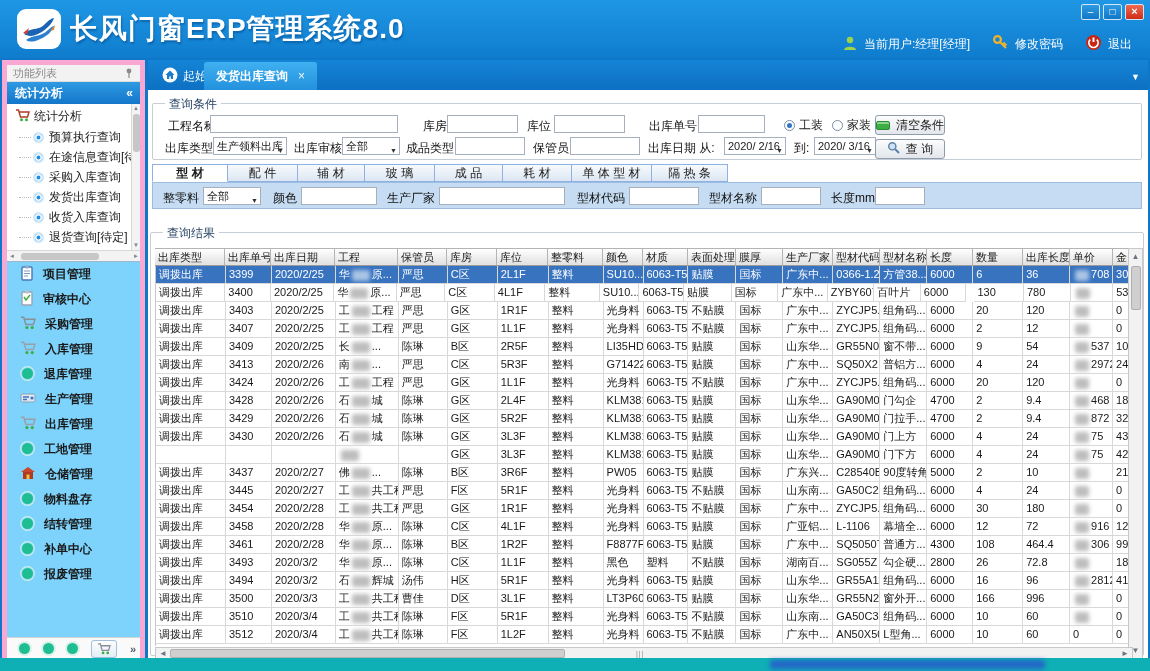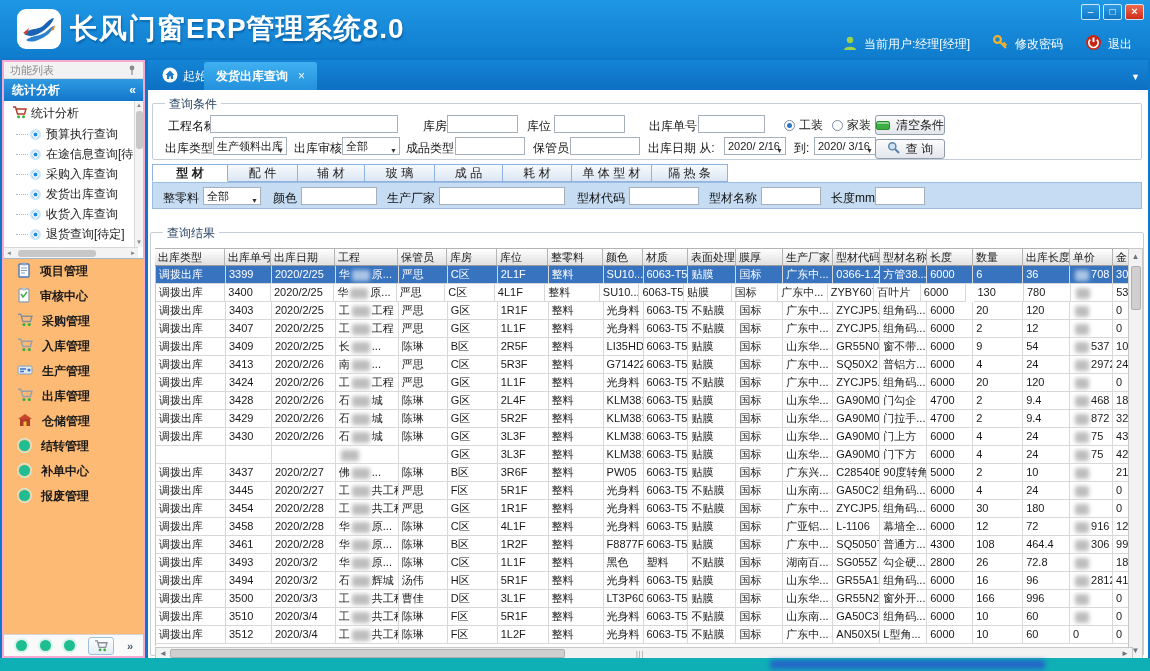--- a/index.html
+++ b/index.html
@@ -14,22 +14,22 @@
   .app-title { position:absolute; left:70px; top:10px; font-size:28px; font-weight:bold; color:#fff;
     letter-spacing:1px; text-shadow:1px 2px 2px rgba(0,60,120,.45); }
   .winbtns { position:absolute; right:6px; top:4px; display:flex; gap:3px; }
   .wbtn { width:19px; height:16px; border:1px solid #cfe6f8; border-radius:2px; color:#fff;
     font-size:10px; line-height:13px; text-align:center; background:linear-gradient(#2e9ae2,#1077c6); cursor:default; }
   .wbtn.close { background:linear-gradient(#ef6a50,#cf2b16); font-weight:bold; font-size:11px; }
   .userbar { position:absolute; right:18px; top:34px; display:flex; align-items:center; gap:6px; color:#fff; font-size:12px; }
   .userbar .gap { width:10px; }
 
   
-  .sidebar { position:absolute; left:2px; top:60px; width:143px; height:598px; background:#fdba74;
-    border:2px solid #f9a8d4; }
+  .sidebar { position:absolute; left:2px; top:60px; width:143px; height:598px; background:#7dd3fc;
+    border:5px solid #f9a8d4; }
   .func-header { height:17px; background:#f2f2f2; color:#8a8a8a; font-size:11px; line-height:17px;
     padding-left:6px; position:relative; border-bottom:1px solid #dcdcdc; }
   .pin { position:absolute; right:5px; top:2px; width:12px; height:12px; }
   .sec-header { height:22px; background:linear-gradient(#2f9ae2,#1376ca); color:#fff; font-weight:bold;
     line-height:22px; padding-left:8px; position:relative; }
   .sec-header .collapse { position:absolute; right:7px; top:0; font-weight:bold; }
   .tree { position:relative; height:158px; background:#fff; overflow:hidden; border-bottom:1px solid #9fb6cc; }
   .tree-inner { position:absolute; left:0; top:2px; width:126px; }
   .tree-root { display:flex; align-items:center; gap:4px; padding:2px 0 2px 8px; white-space:nowrap; }
   .tree-item { display:flex; align-items:center; gap:5px; padding:2px 0 2px 26px; white-space:nowrap;
@@ -260,42 +260,63 @@
         </div>
         <div class="smi">
           <span><svg width="16" height="14" viewBox="0 0 15 13">
               <path d="M1 1 L3.5 1 L5.5 8 L12.5 8 L14 3 L4 3" fill="none" stroke="#9aa0a8" stroke-width="1.4"></path>
               <circle cx="6.5" cy="10.8" r="1.5" fill="#3dae44"></circle>
               <circle cx="11.5" cy="10.8" r="1.5" fill="#3dae44"></circle>
             </svg></span>
           <span>入库管理</span>
         </div>
         <div class="smi">
+          <span><svg width="15" height="15" viewBox="0 0 15 15">
+              <circle cx="7.5" cy="7.5" r="5.5" fill="#1fbe92"></circle>
+              <circle cx="7.5" cy="7.5" r="6.8" fill="none" stroke="#cdeee4" stroke-width="1.2"></circle>
+            </svg></span>
+          <span>退库管理</span>
+        </div>
+        <div class="smi">
           <span><svg width="16" height="12" viewBox="0 0 16 12">
               <rect x="1" y="2" width="14" height="8" rx="1.5" fill="#dfe7f0" stroke="#8aa0b8"></rect>
               <path d="M3 5 H9 M3 7.5 H7" stroke="#3f74c0" stroke-width="1.4"></path>
               <circle cx="12" cy="6" r="1.6" fill="#3f74c0"></circle>
             </svg></span>
           <span>生产管理</span>
         </div>
         <div class="smi">
           <span><svg width="16" height="14" viewBox="0 0 15 13">
               <path d="M1 1 L3.5 1 L5.5 8 L12.5 8 L14 3 L4 3" fill="none" stroke="#9aa0a8" stroke-width="1.4"></path>
               <circle cx="6.5" cy="10.8" r="1.5" fill="#3dae44"></circle>
               <circle cx="11.5" cy="10.8" r="1.5" fill="#3dae44"></circle>
             </svg></span>
           <span>出库管理</span>
         </div>
         <div class="smi">
+          <span><svg width="15" height="15" viewBox="0 0 15 15">
+              <circle cx="7.5" cy="7.5" r="5.5" fill="#1fbe92"></circle>
+              <circle cx="7.5" cy="7.5" r="6.8" fill="none" stroke="#cdeee4" stroke-width="1.2"></circle>
+            </svg></span>
+          <span>工地管理</span>
+        </div>
+        <div class="smi">
           <span><svg width="16" height="14" viewBox="0 0 16 14">
               <path d="M1 6 L8 1 L15 6 Z" fill="#c9452b"></path>
               <rect x="3" y="6" width="10" height="7" fill="#b03a22"></rect>
               <rect x="6.5" y="8.5" width="3" height="4.5" fill="#f2c23e"></rect>
             </svg></span>
           <span>仓储管理</span>
+        </div>
+        <div class="smi">
+          <span><svg width="15" height="15" viewBox="0 0 15 15">
+              <circle cx="7.5" cy="7.5" r="5.5" fill="#1fbe92"></circle>
+              <circle cx="7.5" cy="7.5" r="6.8" fill="none" stroke="#cdeee4" stroke-width="1.2"></circle>
+            </svg></span>
+          <span>物料盘存</span>
         </div>
         <div class="smi">
           <span><svg width="15" height="15" viewBox="0 0 15 15">
               <circle cx="7.5" cy="7.5" r="5.5" fill="#1fbe92"></circle>
               <circle cx="7.5" cy="7.5" r="6.8" fill="none" stroke="#cdeee4" stroke-width="1.2"></circle>
             </svg></span>
           <span>结转管理</span>
         </div>
         <div class="smi">
           <span><svg width="15" height="15" viewBox="0 0 15 15">

